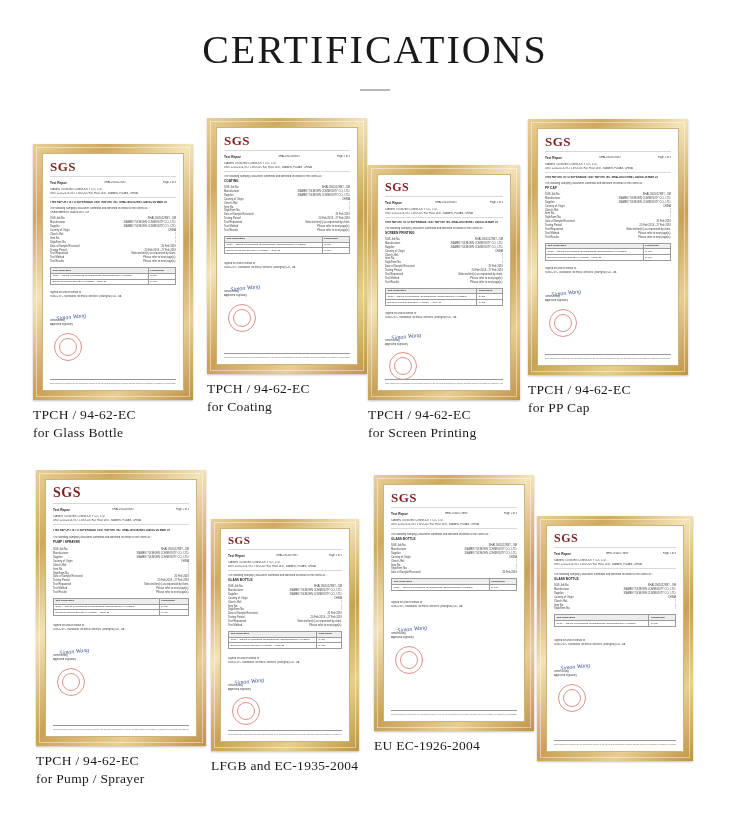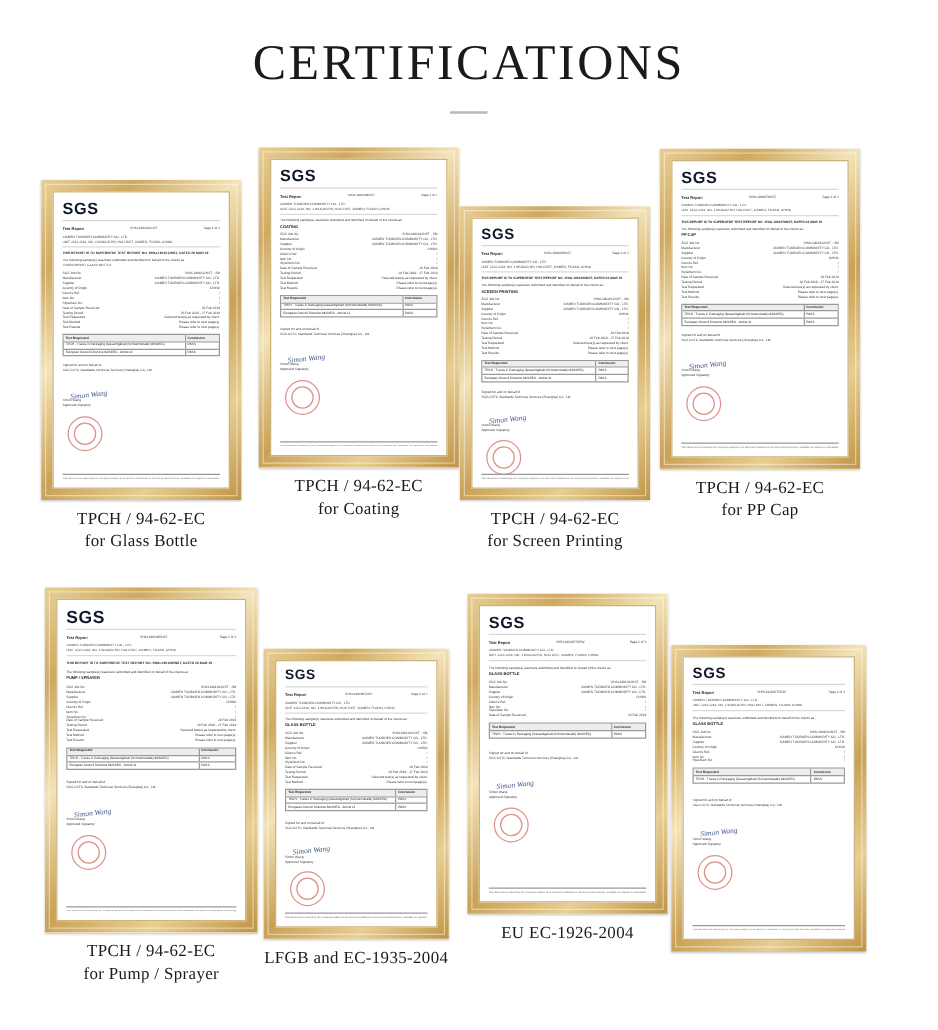--- a/index.html
+++ b/index.html
@@ -63,23 +63,23 @@
 
   
   .doc {
     position: absolute;
     left: 0; top: 0; right: 0; bottom: 0;
     padding: 6px 7px;
     box-sizing: border-box;
     color: #2b2b2b;
   }
   .sgs-logo {
-    font-family: Liberation Sans, sans-serif;
+    font-family: Liberation Serif, serif;
     font-weight: bold;
-    color: #0f172a;
+    color: #7f1d1d;
     letter-spacing: 0.5px;
     line-height: 1;
   }
   .sgs-rule {
     height: 1px;
     background: #d8d8d8;
     margin: 3px 0 4px 0;
   }
   .line {
     height: 1px;
@@ -162,21 +162,20 @@
   }
   .ftxt {
     font-size: 2.1px;
     line-height: 1.45;
     color: #666;
     white-space: nowrap;
     overflow: hidden;
   }
 
   .caption {
-    text-align: center;
     font-family: "Liberation Serif", serif;
     font-size: 13.5px;
     color: #1a1a1a;
     line-height: 1.35;
     letter-spacing: 0.3px;
     margin-top: 6px;
     white-space: pre-line;
   }
 </style>
 </head>

